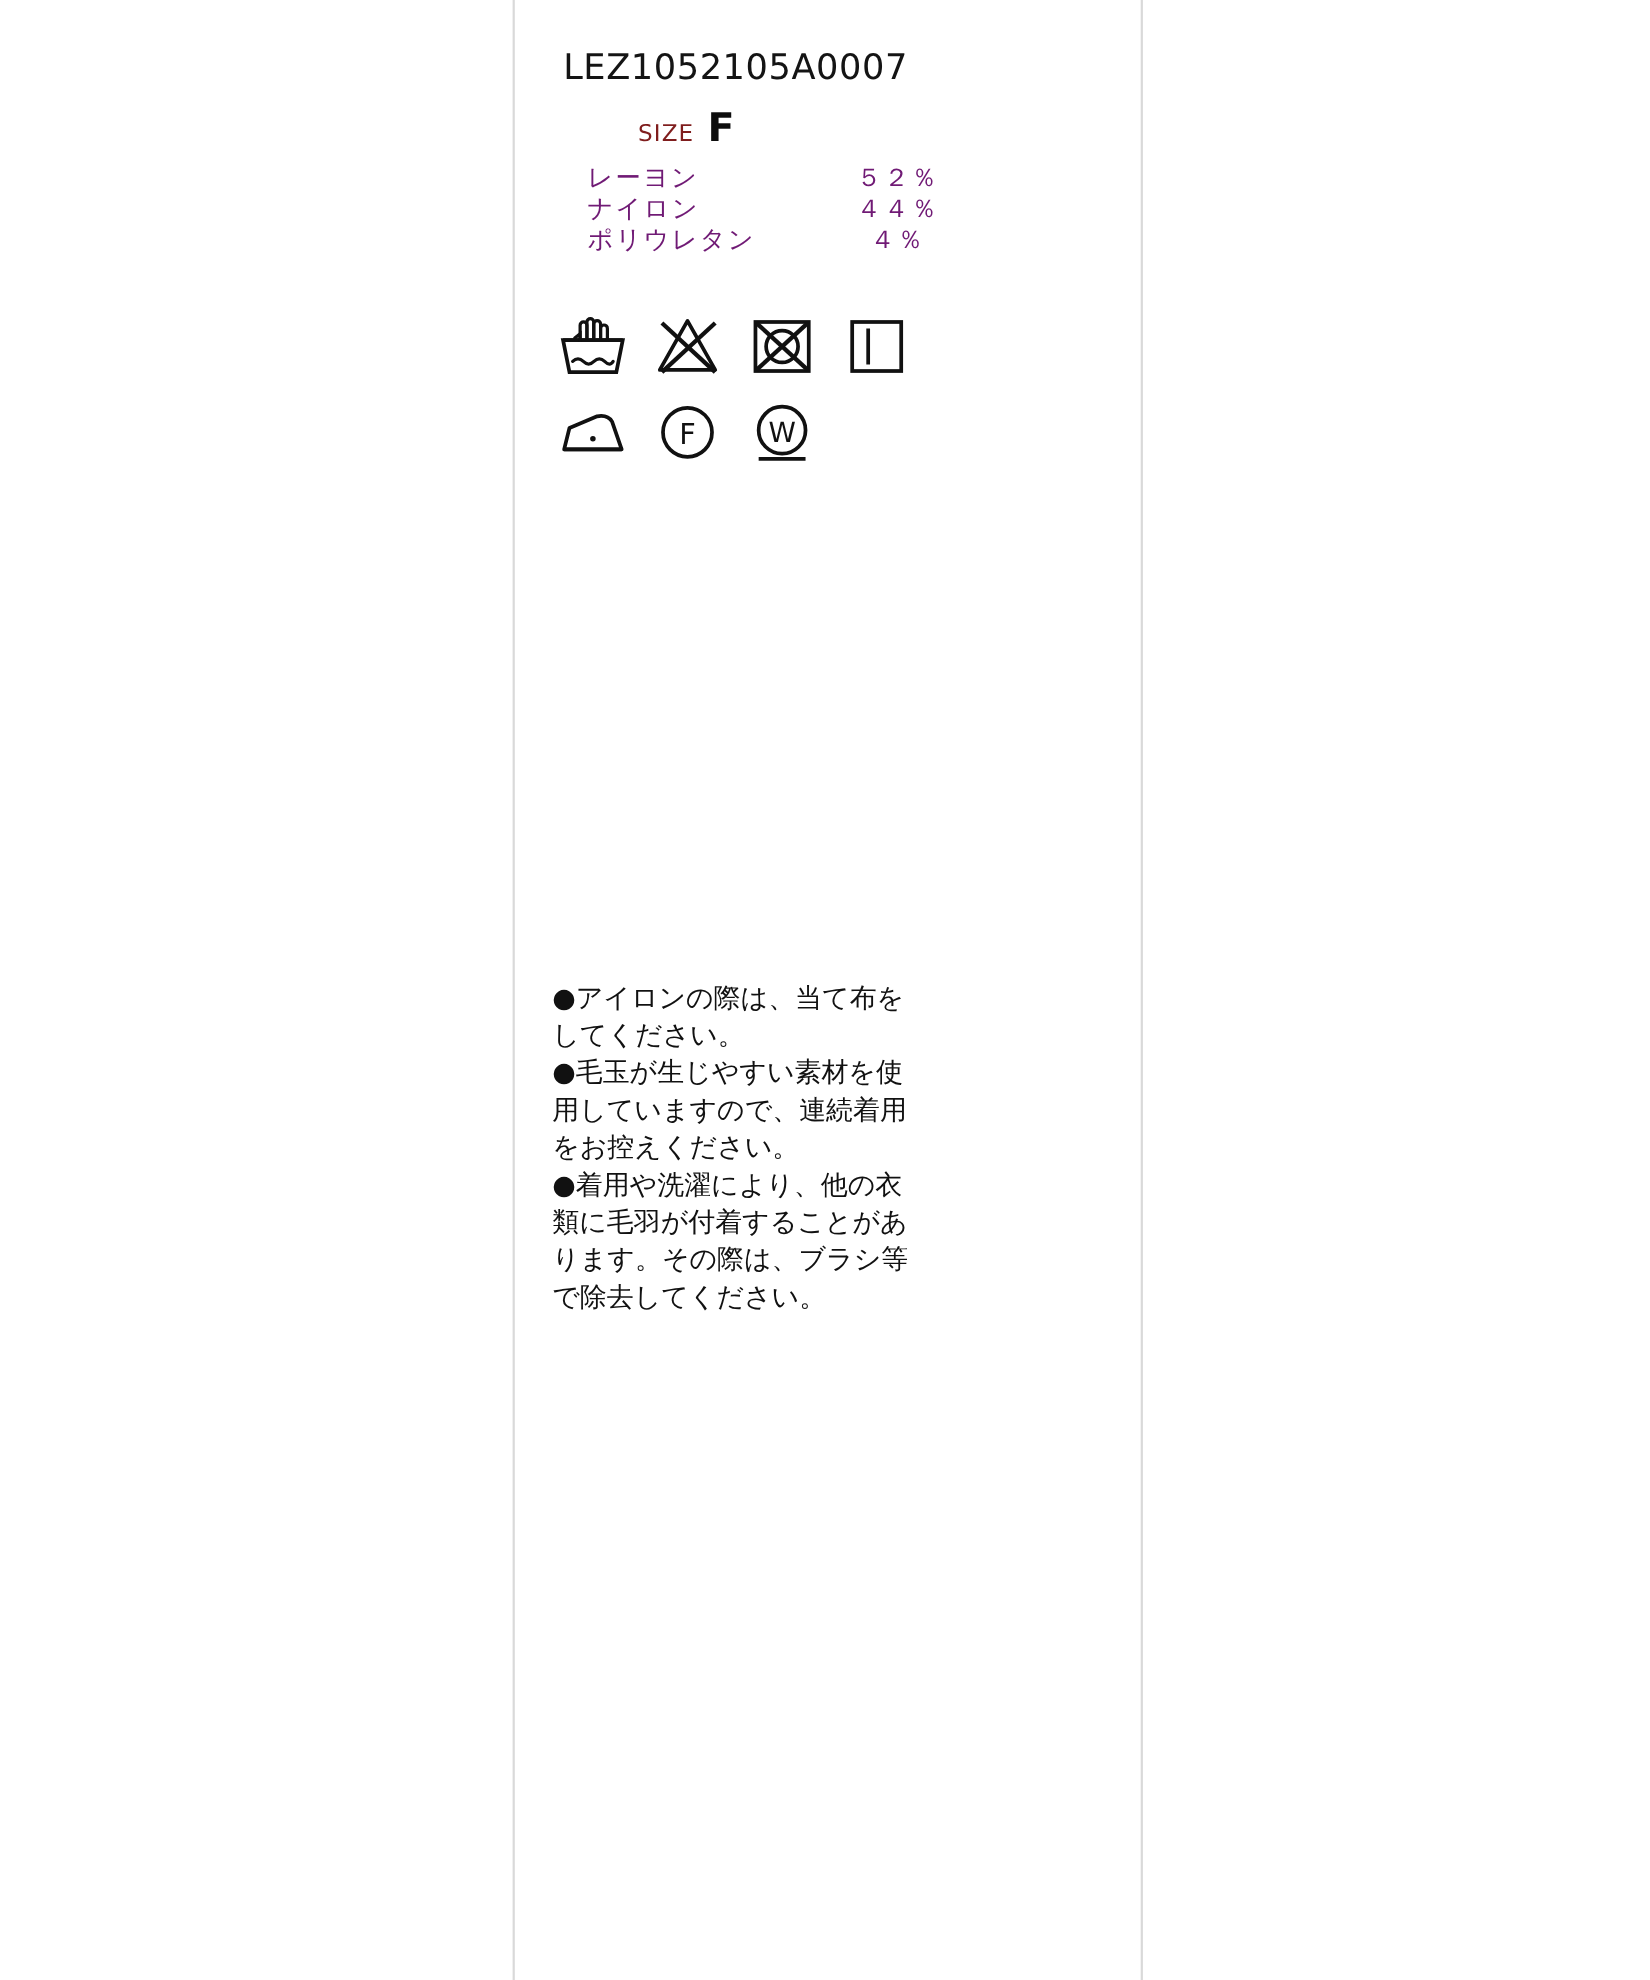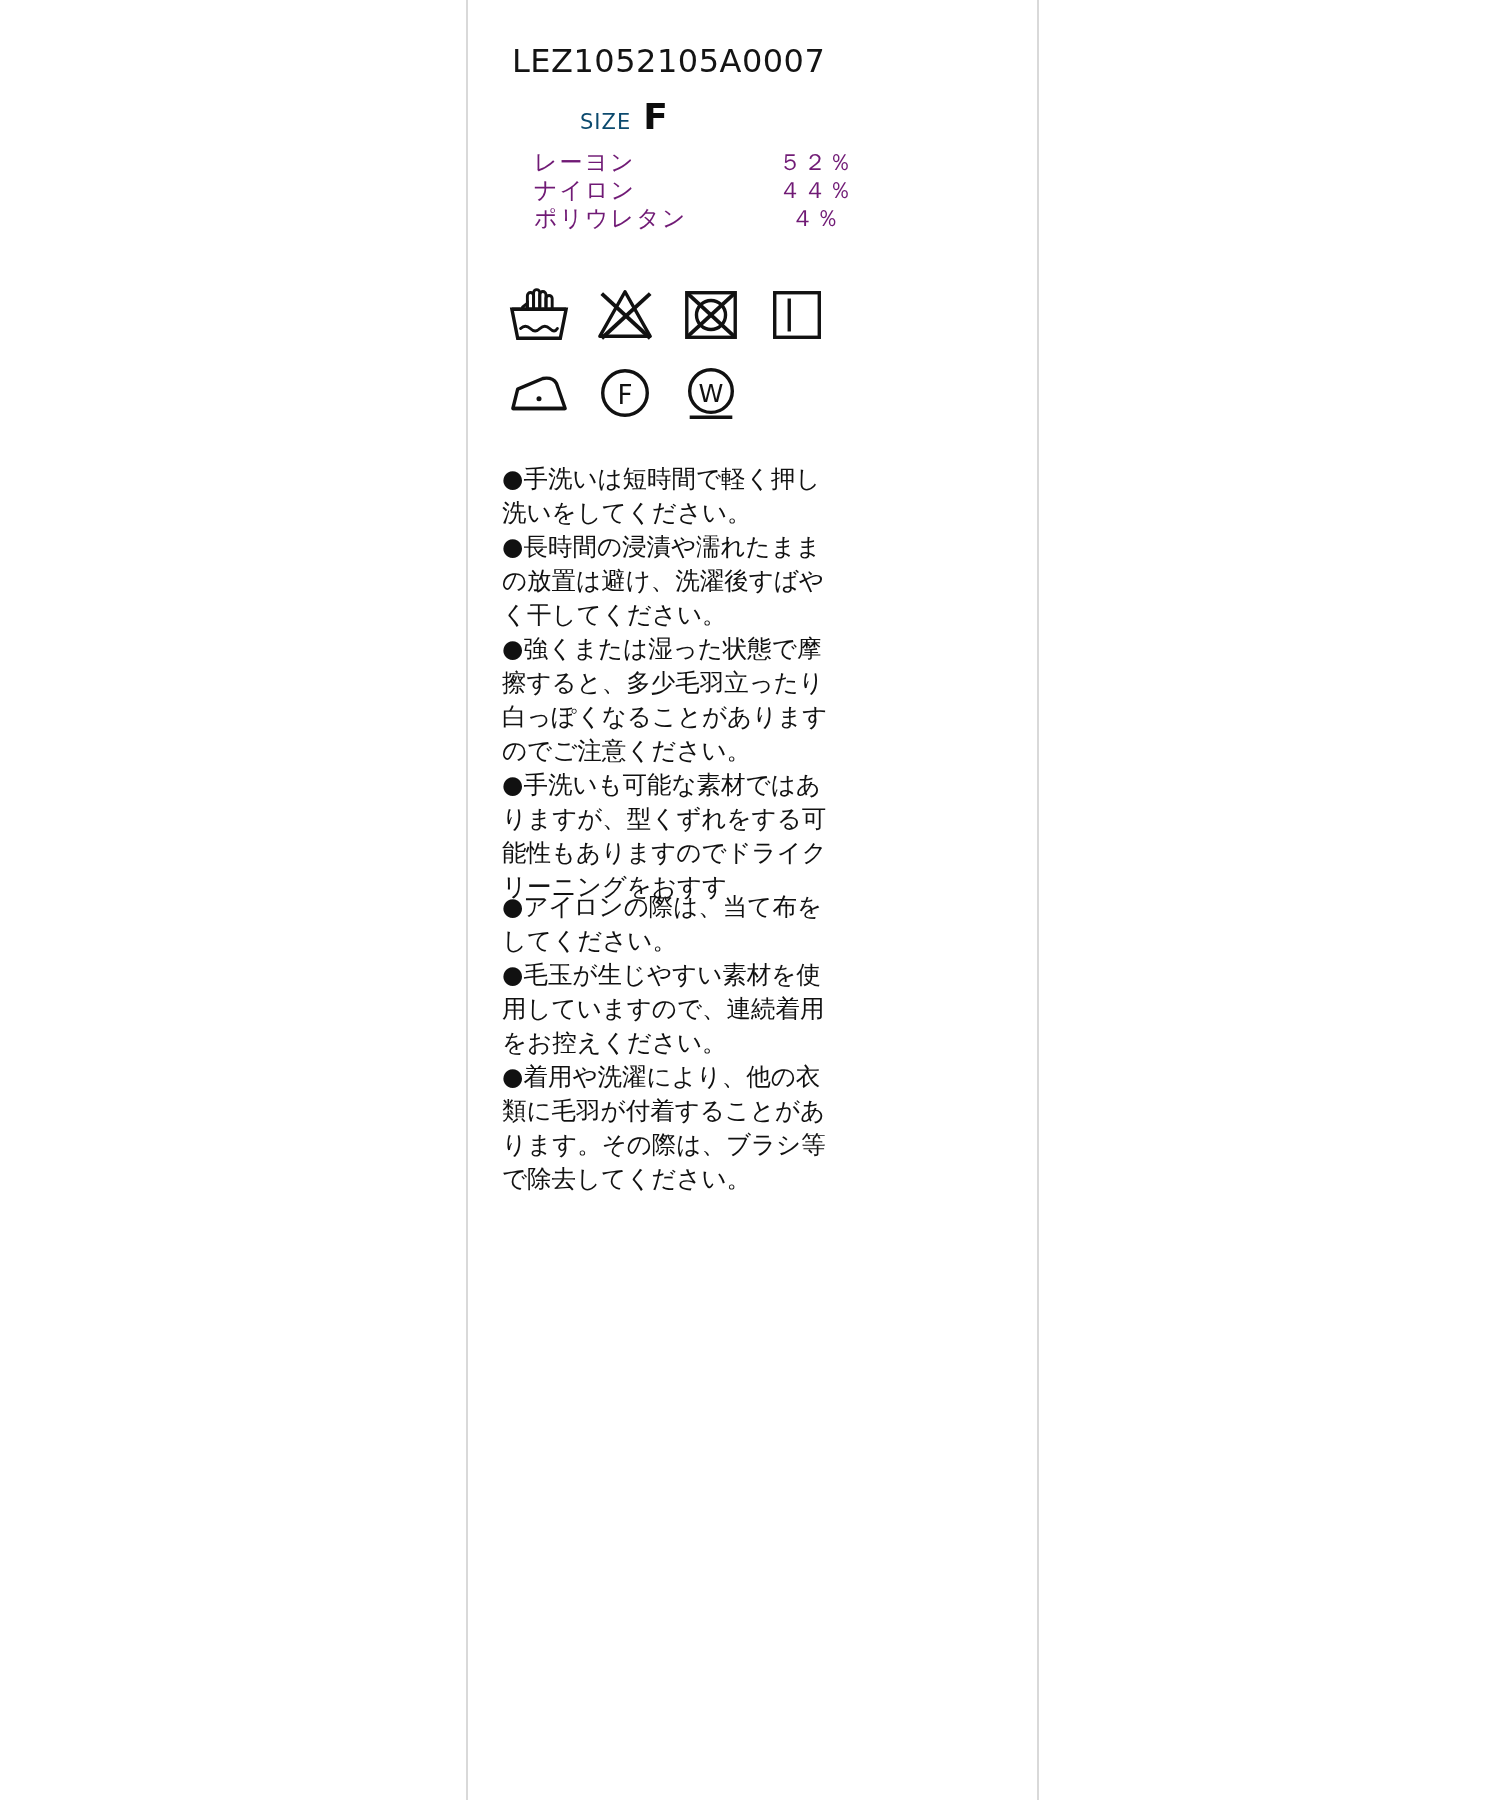--- a/index.html
+++ b/index.html
@@ -58,21 +58,21 @@
     position: absolute;
     left: 110px;
     top: 96px;
     display: flex;
     align-items: baseline;
     gap: 12px;
   }
   .size-label {
     font-size: 21px;
     letter-spacing: 1px;
-    color: #0c4a6e;
+    color: #7f1d1d;
   }
   .size-value {
     font-size: 36px;
     font-weight: 600;
     color: #0d0d0d;
   }
 
   .composition {
     position: absolute;
     left: 64px;
@@ -210,26 +210,20 @@
         </svg>
 
         <svg class="sym" viewBox="0 0 64 64">
           <circle cx="32" cy="30" r="22" fill="none" stroke="#111" stroke-width="3.5"></circle>
           <text x="32" y="41" text-anchor="middle" font-family="DejaVu Sans, sans-serif" font-size="26" fill="#111">W</text>
           <path d="M10 57 H54" stroke="#111" stroke-width="3.5"></path>
         </svg>
       </div>
     </div>
 
-    <div class="notes notes-a">
-      <p>●手洗いは短時間で軽く押し洗いをしてください。</p>
-      <p>●長時間の浸漬や濡れたままの放置は避け、洗濯後すばやく干してください。</p>
-      <p>●強くまたは湿った状態で摩擦すると、多少毛羽立ったり白っぽくなることがありますのでご注意ください。</p>
-      <p>●手洗いも可能な素材ではありますが、型くずれをする可能性もありますのでドライクリーニングをおすす</p>
-    </div>
 
     <div class="notes notes-b">
       <p>●アイロンの際は、当て布をしてください。</p>
       <p>●毛玉が生じやすい素材を使用していますので、連続着用をお控えください。</p>
       <p>●着用や洗濯により、他の衣類に毛羽が付着することがあります。その際は、ブラシ等で除去してください。</p>
     </div>
 
   </div>
 </div>
 

